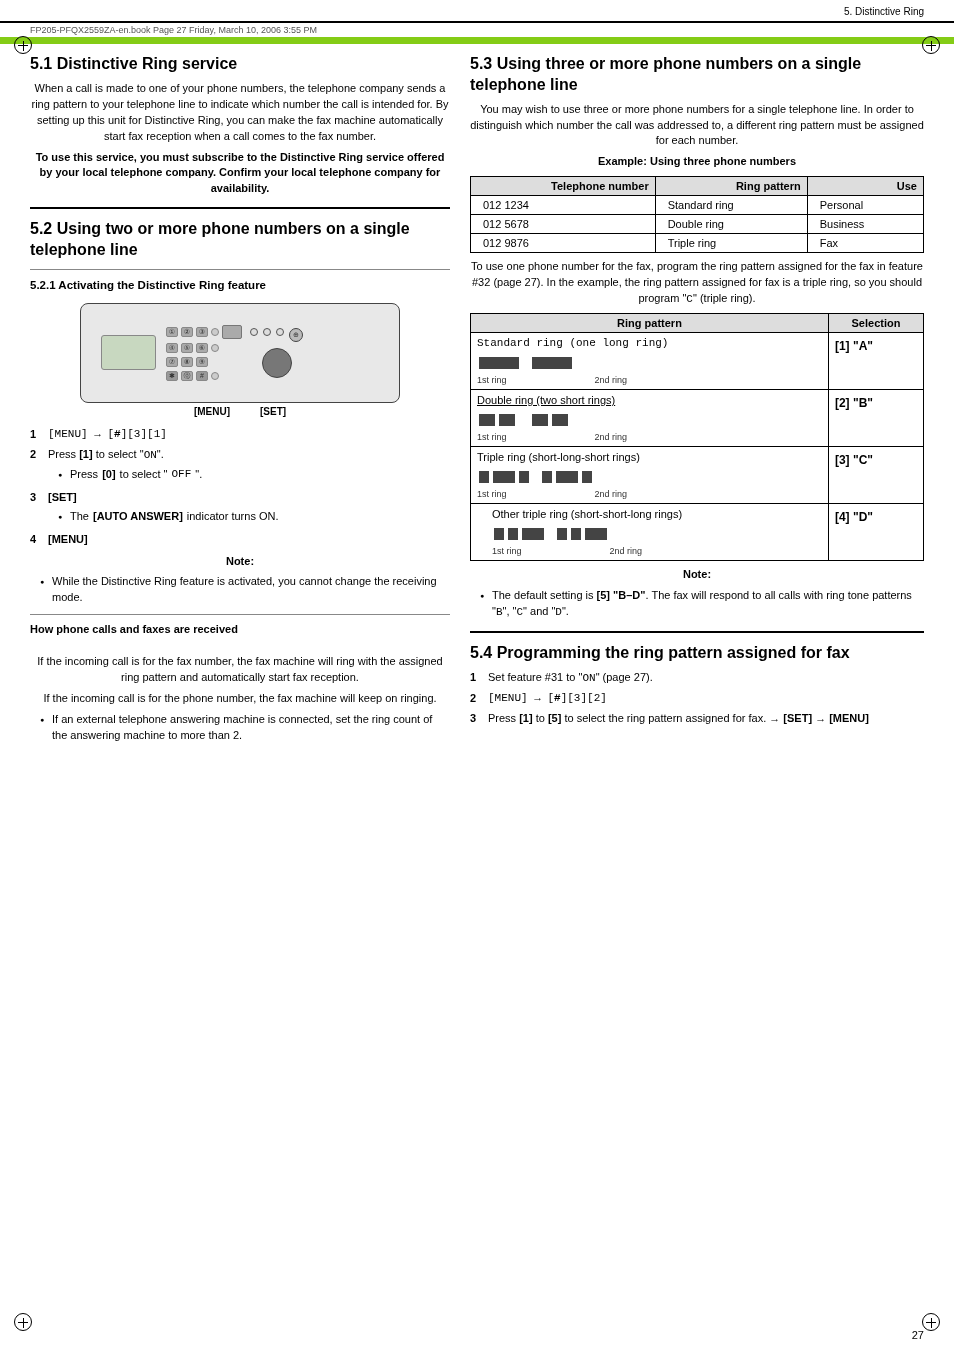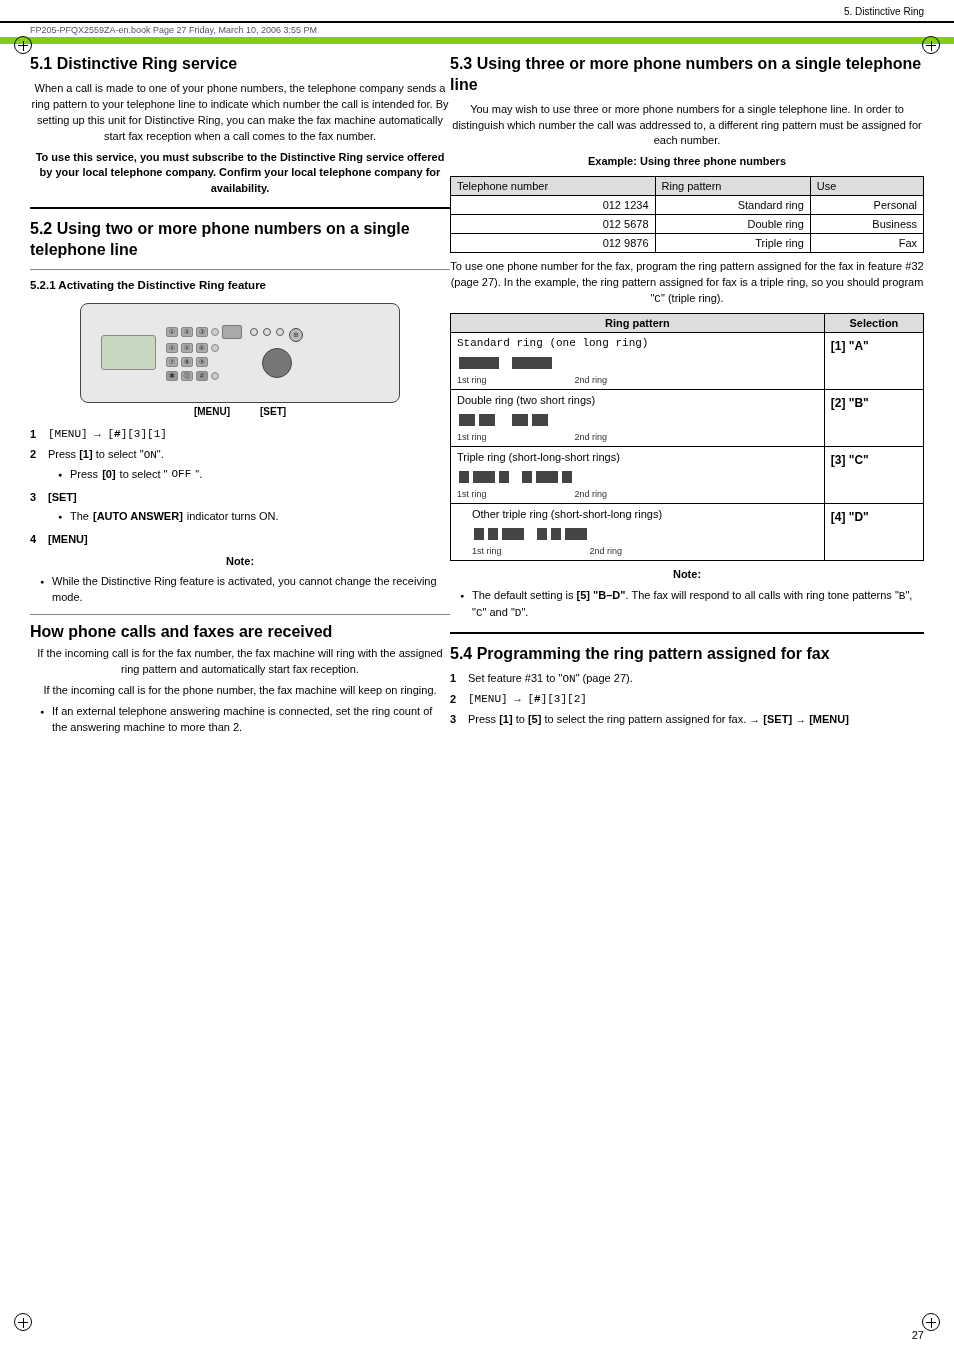--- a/index.html
+++ b/index.html
@@ -60,20 +60,21 @@
       top: 4px; left: 8px;
     }
     .crosshair::after {
       width: 10px; height: 1px;
       top: 8px; left: 3px;
     }
     
     .content-area {
       display: flex;
       padding: 10px 30px 20px 30px;
+      gap: 20px;
     }
     .left-col {
       width: 420px;
       flex-shrink: 0;
     }
     .right-col {
       flex: 1;
     }
     
     .section-h1 {
@@ -219,28 +220,27 @@
     .data-table {
       width: 100%;
       border-collapse: collapse;
       margin: 6px 0;
       font-size: 11px;
     }
     .data-table th {
       background: #ddd;
       border: 1px solid #000;
       padding: 3px 6px;
-      text-align: left;
-      font-weight: normal;
+      text-align: right;
+      font-weight: bold;
     }
     .data-table td {
       border: 1px solid #000;
-      padding: 3px 6px;
+      padding: 3px 12px;
       vertical-align: top;
-      text-align: right;
     }
     .ring-table {
       width: 100%;
       border-collapse: collapse;
       font-size: 11px;
     }
     .ring-table th {
       background: #ddd;
       border: 1px solid #000;
       padding: 3px 6px;
@@ -254,23 +254,23 @@
     
     .page-number {
       position: absolute;
       bottom: 10px;
       right: 30px;
       font-size: 11px;
     }
     
     .subsection-title {
       font-weight: bold;
-      font-size: 16px;
+      font-size: 11px;
       margin-top: 8px;
-      margin-bottom: 5px;
+      margin-bottom: 19px;
     }
   </style>
 </head>
 <body>
 
 <div class="page">
 
   <div class="corner-tl crosshair"></div>
   <div class="corner-tr crosshair"></div>
   <div class="corner-bl crosshair"></div>
@@ -445,21 +445,21 @@
                 <td style="padding: 4px 6px;"><div style="margin-bottom: 4px; font-family: Liberation Mono, monospace;">Standard ring (one long ring)</div><svg width="150" height="20">
                     <rect x="2" y="4" width="40" height="12" fill="#444"></rect>
                     <rect x="55" y="4" width="40" height="12" fill="#444"></rect>
                   </svg><div style="display: flex; font-size: 9px; color: rgb(51, 51, 51); width: 150px; justify-content: space-between;">
                     <span>1st ring</span>
                     <span>2nd ring</span>
                   </div></td>
                 <td style="font-weight: bold; font-size: 12px; vertical-align: top; padding: 6px;">[1] "A"</td>
               </tr>
               <tr>
-                <td style="padding: 4px 6px;"><div style="margin-bottom: 4px;">Double ring (two short rings)</div><svg width="150" height="20">
+                <td style="padding: 4px 6px;"><div style="margin-bottom: 4px; text-decoration: underline;">Double ring (two short rings)</div><svg width="150" height="20">
                     <rect x="2" y="4" width="16" height="12" fill="#444"></rect>
                     <rect x="22" y="4" width="16" height="12" fill="#444"></rect>
                     <rect x="55" y="4" width="16" height="12" fill="#444"></rect>
                     <rect x="75" y="4" width="16" height="12" fill="#444"></rect>
                   </svg><div style="display: flex; font-size: 9px; color: rgb(51, 51, 51); width: 150px; justify-content: space-between;">
                     <span>1st ring</span>
                     <span>2nd ring</span>
                   </div></td>
                 <td style="font-weight: bold; font-size: 12px; vertical-align: top; padding: 6px;">[2] "B"</td>
               </tr>

